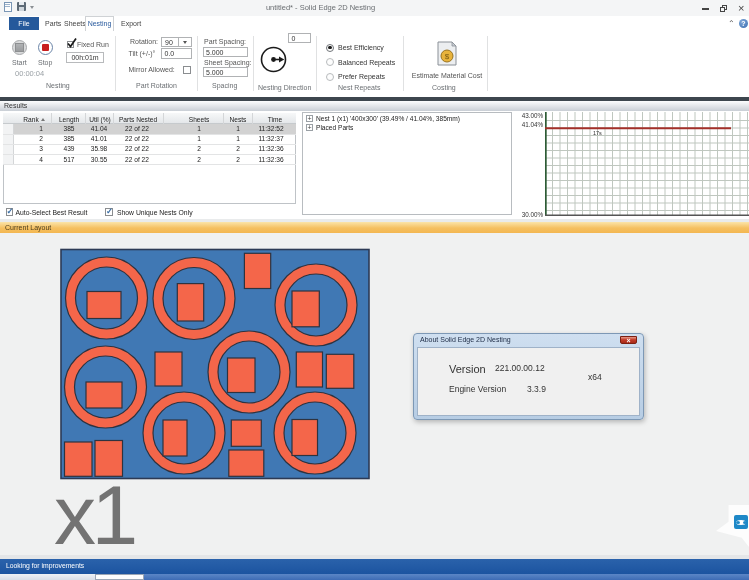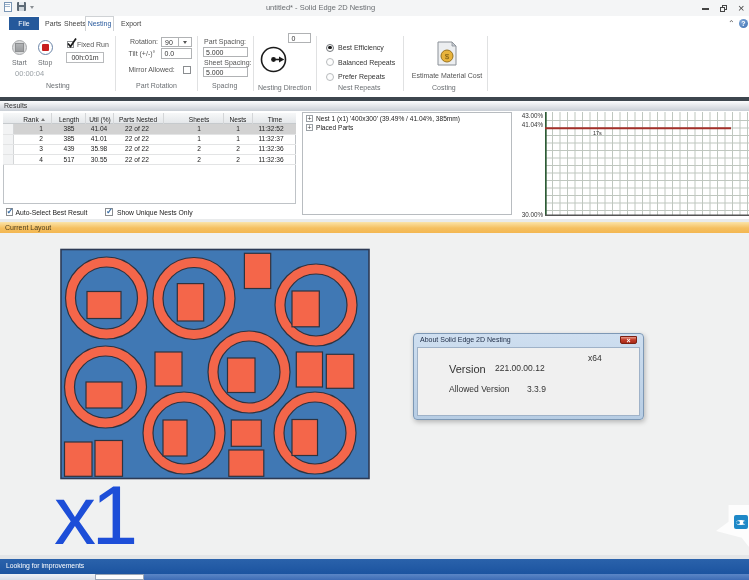--- a/index.html
+++ b/index.html
@@ -236,30 +236,30 @@
     <rect x="296.3" y="352" width="26.2" height="35"></rect>
     <rect x="326.3" y="354.3" width="27.5" height="34"></rect>
     <rect x="163" y="420" width="24" height="36"></rect>
     <rect x="292" y="419.5" width="25.5" height="36"></rect>
     <rect x="231.3" y="420" width="30" height="26.3"></rect>
     <rect x="228.8" y="450" width="35" height="26.3"></rect>
     <rect x="64.5" y="442" width="27.5" height="34.3"></rect>
     <rect x="95" y="440.5" width="27.5" height="35.8"></rect>
   </g>
 </svg>
-<div class="abs" style="left:54px;top:467px;font-size:84px;color:#1d4ed8;letter-spacing:-4.5px">x1</div>
+<div class="abs" style="left:54px;top:467px;font-size:84px;color:#737373;letter-spacing:-4.5px">x1</div>
 
 <div class="abs" style="left:413px;top:333px;width:231px;height:87px;background:linear-gradient(#cfdff0,#b7cde4);border:1px solid #7d98b5;border-radius:4px;box-shadow:1px 2px 5px rgba(0,0,0,0.25)"></div>
 <div class="abs" style="left:420px;top:336px;font-size:7px;color:#1c2a44">About Solid Edge 2D Nesting</div>
 <div class="abs" style="left:620px;top:335.5px;width:17px;height:8.5px;background:linear-gradient(#e89c8c,#c33d2a 45%,#a82a18);border:1px solid #7c2012;border-radius:0 0 2px 2px;color:#fff;font-size:7px;line-height:7.5px;text-align:center;font-weight:bold">×</div>
 <div class="abs" style="left:417px;top:347px;width:223px;height:69px;background:#f0f0f0;border:1px solid #9fb2c8"></div>
 <div class="abs" style="left:449px;top:363px;font-size:11px;color:#333">Version</div>
 <div class="abs" style="left:495px;top:363px;font-size:8.5px;color:#333">221.00.00.12</div>
-<div class="abs" style="left:588px;top:353px;font-size:8.5px;color:#333">x64</div>
-<div class="abs" style="left:449px;top:384px;font-size:8.5px;color:#333">Allowed Version</div>
+<div class="abs" style="left:588px;top:372px;font-size:8.5px;color:#333">x64</div>
+<div class="abs" style="left:449px;top:384px;font-size:8.5px;color:#333">Engine Version</div>
 <div class="abs" style="left:527px;top:384px;font-size:8.5px;color:#333">3.3.9</div>
 
 <div class="abs" style="left:0;top:555px;width:749px;height:3.5px;background:#e4e6e8"></div>
 <div class="abs" style="left:0;top:558.5px;width:749px;height:15.5px;background:linear-gradient(#2a62ab,#1c54a0)"></div>
 <div class="abs" style="left:6px;top:562px;font-size:6.8px;color:#fff">Looking for improvements</div>
 
 <div class="abs" style="left:0;top:574px;width:749px;height:6px;background:#b9c9e2"></div>
 <div class="abs" style="left:0;top:574px;width:95px;height:6px;background:linear-gradient(#eef1f5,#d7dde7)"></div>
 <div class="abs" style="left:95px;top:574px;width:49px;height:6px;background:#fdfdfd;border:1px solid #9aa5b5"></div>
 <div class="abs" style="left:144px;top:574px;width:605px;height:6px;background:linear-gradient(#5b86c6,#3e6cb5)"></div>

